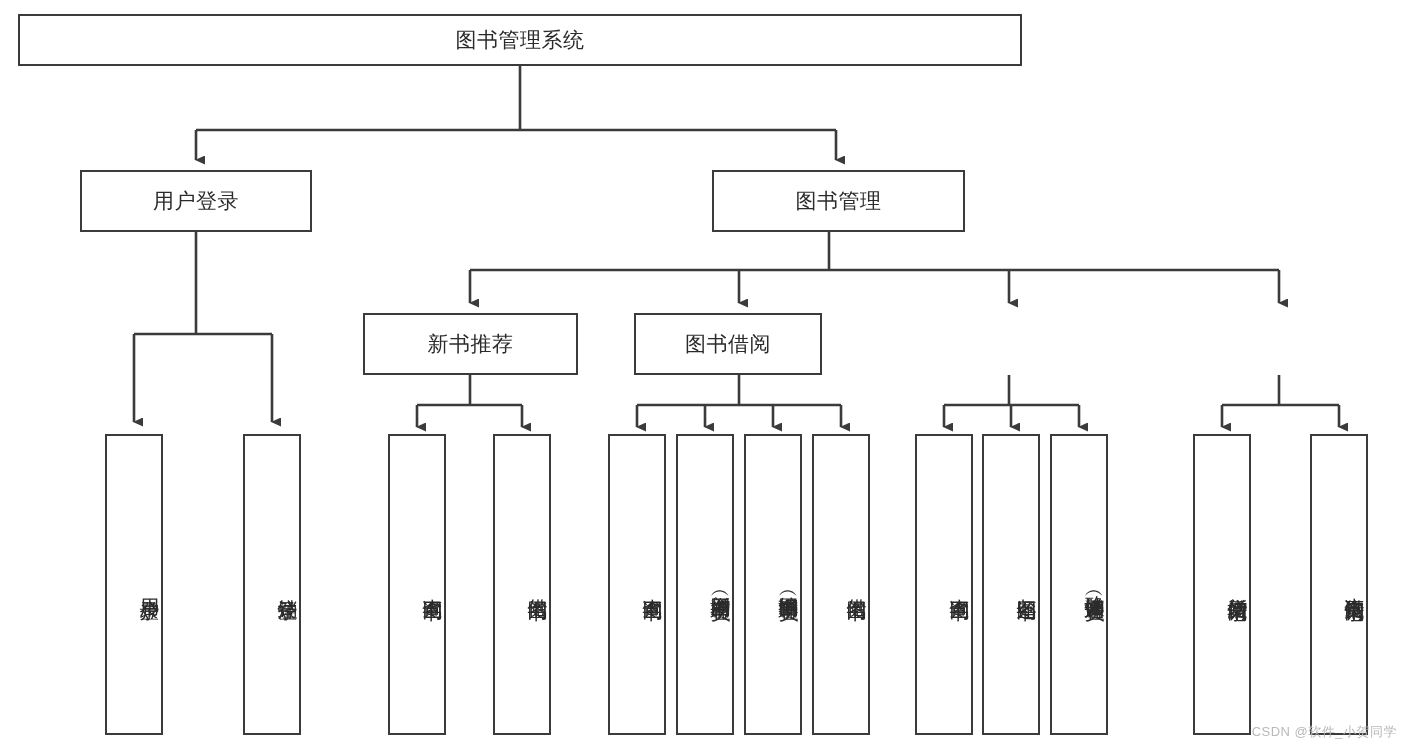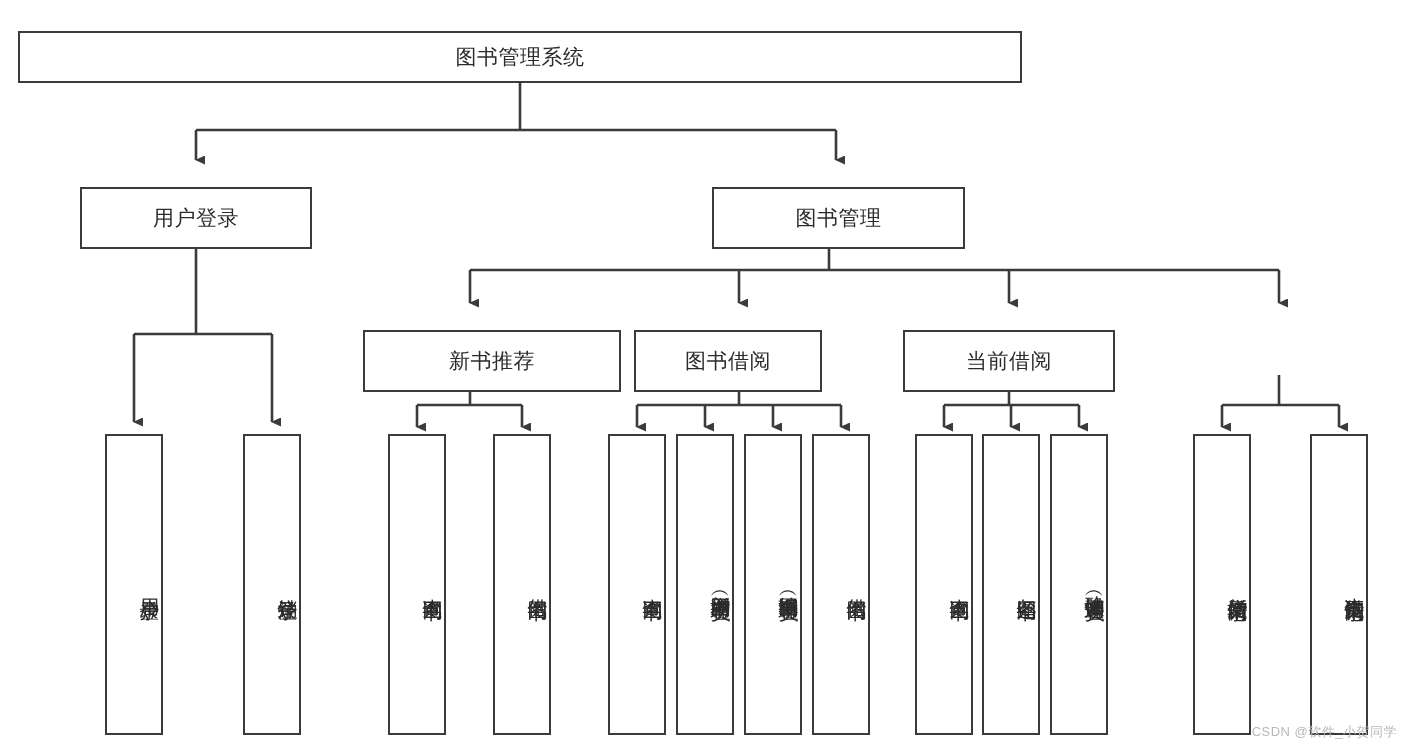--- a/index.html
+++ b/index.html
@@ -33,21 +33,20 @@
     color: #2b2b2b;
     display: flex;
     align-items: center;
     justify-content: center;
     text-align: center;
   }
   .node-h {
     font-size: 21px;
     letter-spacing: 0.5px;
     line-height: 1.2;
-    margin-top: 17px;
   }
   .node-v {
     writing-mode: vertical-rl;
     text-orientation: upright;
     font-size: 20px;
     line-height: 1.12;
     letter-spacing: 1px;
     padding: 6px 0;
     align-items: flex-start;
     justify-content: center;
@@ -129,28 +128,25 @@
     <span>图书管理系统</span>
   </div>
 
   <div class="node node-h" style="left:80px; top:170px; width:232px; height:62px;">
     <span>用户登录</span>
   </div>
   <div class="node node-h" style="left:712px; top:170px; width:253px; height:62px;">
     <span>图书管理</span>
   </div>
 
-  <div class="node node-h" style="left:363px; top:313px; width:258px; height:62px;justify-content:center;">
+  <div class="node node-h" style="left:363px; top:313px; width:215px; height:62px;justify-content:center;">
     <span>新书推荐</span>
   </div>
   <div class="node node-h" style="left:634px; top:313px; width:188px; height:62px;">
     <span>图书借阅</span>
-  </div>
-  <div class="node node-h" style="left:903px; top:313px; width:212px; height:62px;">
-    <span>当前借阅</span>
   </div>
 
   <div class="node node-v" style="left:105px; top:434px; width:58px; height:301px;">
     <span class="vtext">用户登录</span>
   </div>
   <div class="node node-v" style="left:243px; top:434px; width:58px; height:301px;">
     <span class="vtext">注销登录</span>
   </div>
 
   <div class="node node-v" style="left:388px; top:434px; width:58px; height:301px;">

